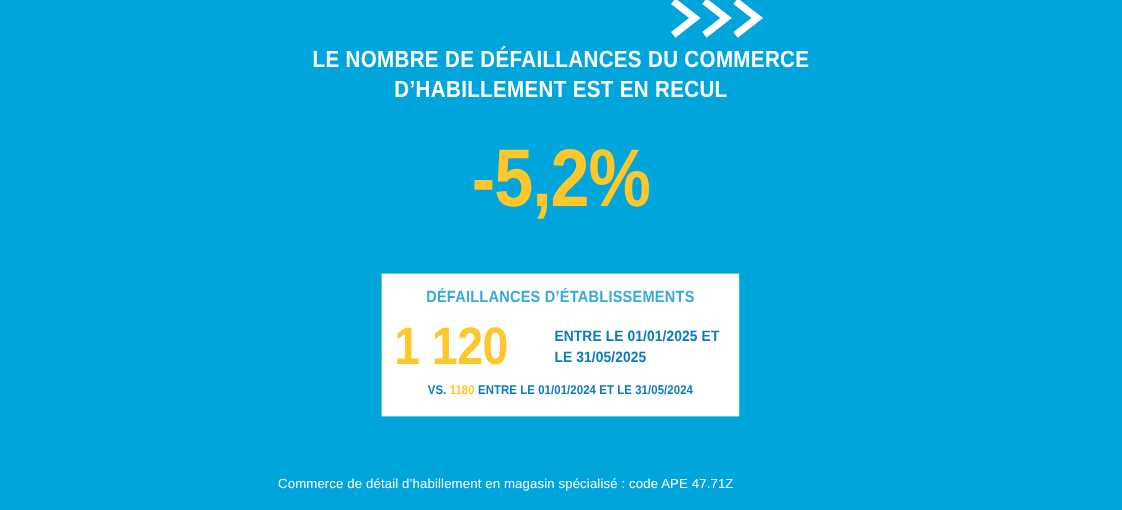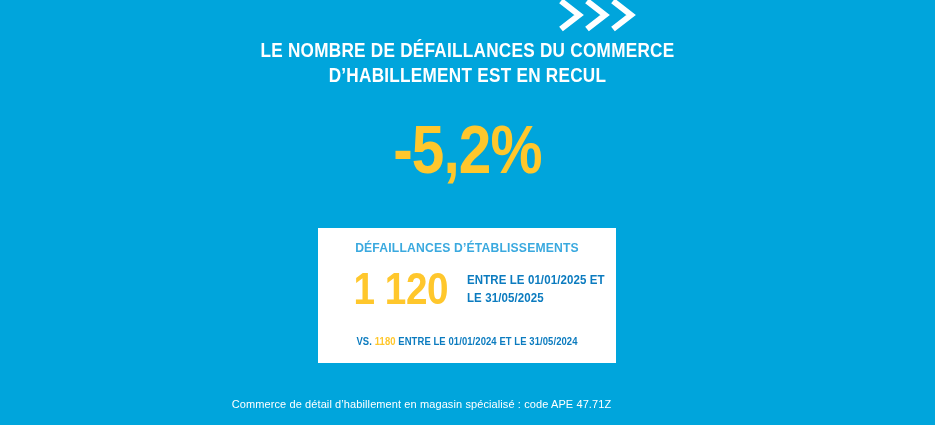--- a/index.html
+++ b/index.html
@@ -59,21 +59,21 @@
     transform: scaleX(0.86);
     transform-origin: 467px 0;
   }
 
   
   .card {
     position: absolute;
     left: 318px;
     top: 228px;
     width: 298px;
-    height: 135px;
+    height: 119px;
     background: #ffffff;
   }
   .card-title {
     position: absolute;
     left: 0;
     top: 12px;
     width: 298px;
     text-align: center;
     color: #3aa9df;
     font-family: "Liberation Sans Narrow", "Liberation Sans", sans-serif;
@@ -84,21 +84,22 @@
     transform-origin: 149px 0;
     white-space: nowrap;
   }
   .card-main {
     position: absolute;
     left: 0;
     top: 38px;
     width: 298px;
     display: flex;
     align-items: center;
-    justify-content: flex-end;
+    justify-content: center;
+    gap: 20px;
   }
   .card-number {
     color: #ffc72c;
     font-family: "Liberation Sans Narrow", "Liberation Sans", sans-serif;
     font-weight: bold;
     font-size: 44px;
     line-height: 46px;
     letter-spacing: -0.5px;
     transform: scaleX(0.88);
     transform-origin: center;

